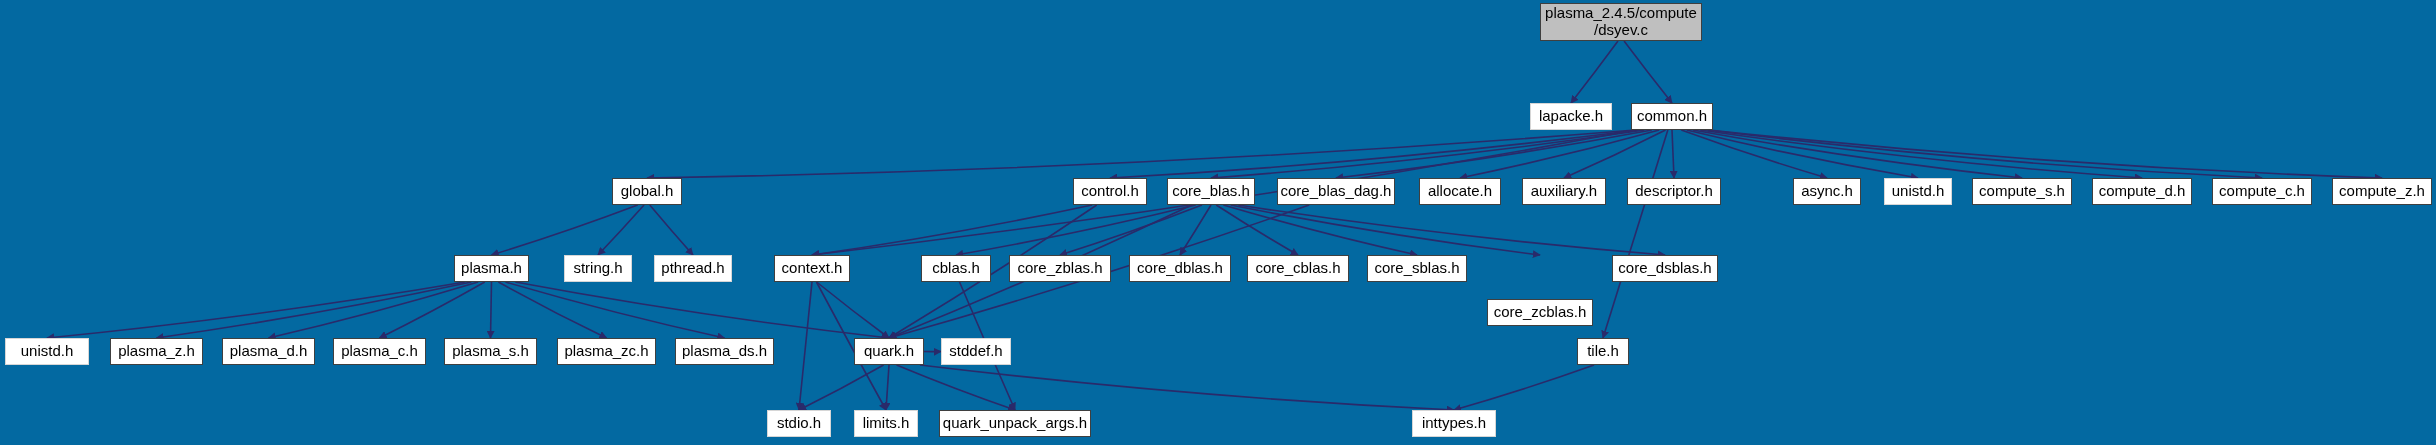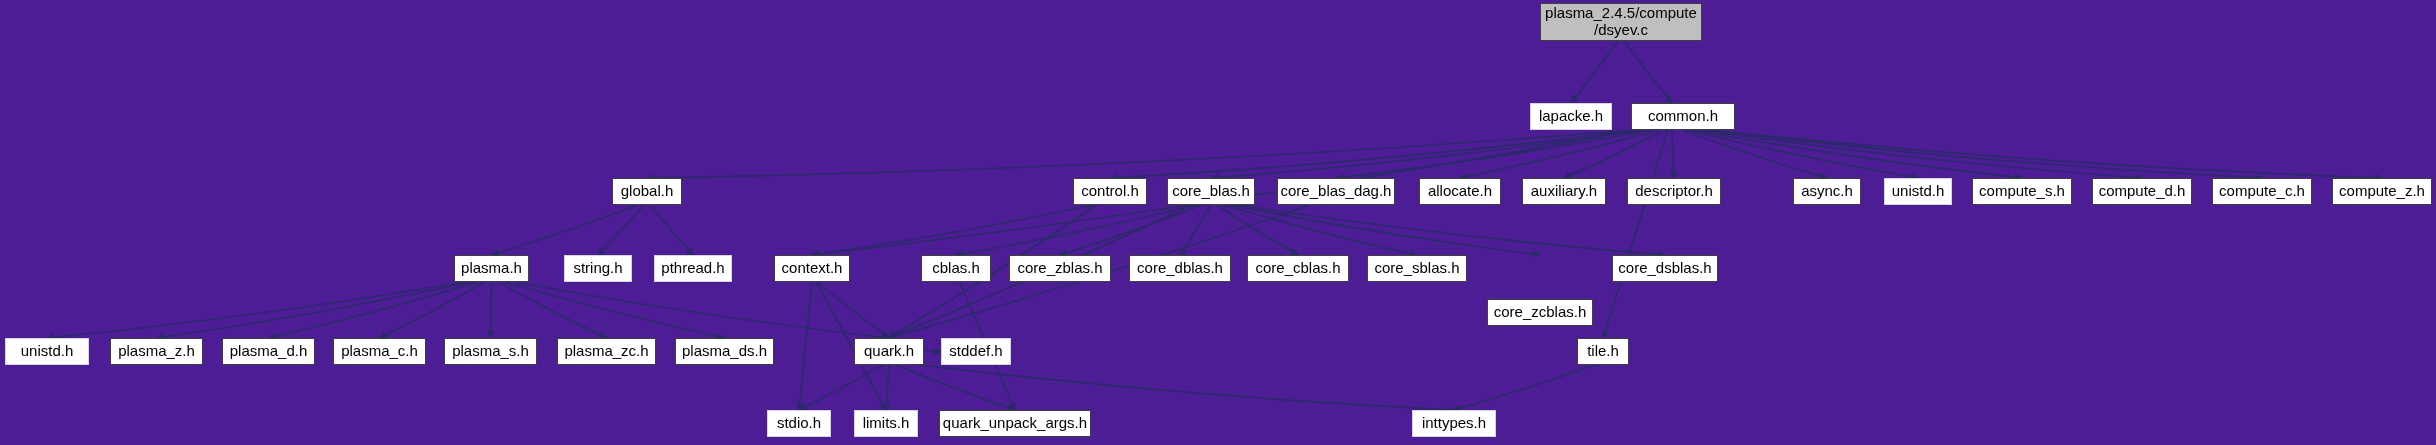--- a/index.html
+++ b/index.html
@@ -1,17 +1,17 @@
 <!DOCTYPE html>
 <html><head>
 <meta charset="utf-8">
 <style>
   html,body{margin:0;padding:0;background:#ffffff;}
   #canvas{position:relative;width:2436px;height:445px;overflow:hidden;
-          font-family:"Liberation Sans","DejaVu Sans",sans-serif;background:#4c1d95;}
+          font-family:"Liberation Sans","DejaVu Sans",sans-serif;background:#0369a1;}
   #edges{position:absolute;left:0;top:0;width:2436px;height:445px;}
   .node{position:absolute;box-sizing:border-box;display:flex;align-items:center;
         justify-content:center;text-align:center;background:#ffffff;
         font-size:15px;color:#000;line-height:1.12;white-space:pre-line;}
   .node.solid{border:1.6px solid #3f3f3f;}
   .node.light{border:1.6px solid #d6d6d6;}
   .node.root{border:1.6px solid #3f3f3f;background:#bfbfbf;}
 </style>
 </head>
 <body>
@@ -72,21 +72,21 @@
         <path d="M 896.56 365 Q 955.78 389.63192 1015 410" marker-end="url(#arrow)" stroke="#2a2a6a"></path>
         <path d="M 920 365 Q 1187 397.112 1454 410" marker-end="url(#arrow)" stroke="#2a2a6a"></path>
         <path d="M 1594.06 365 Q 1524.03 390.02108 1454 410" marker-end="url(#arrow)" stroke="#2a2a6a"></path>
         <path d="M 959.54 282 Q 987.27 346.99828 1015 410" marker-end="url(#arrow)" stroke="#2a2a6a"></path>
       </g>
   </svg>
   <div id="node-layer">
       <div class="node root" style="left: 1540px; top: 3px; width: 162px; height: 38px;">plasma_2.4.5/compute
 /dsyev.c</div>
       <div class="node light" style="left: 1530px; top: 103px; width: 82px; height: 27px;">lapacke.h</div>
-      <div class="node solid" style="left: 1631px; top: 103px; width: 104px; height: 27px; text-align: right;">common.h</div>
+      <div class="node solid" style="left: 1631px; top: 103px; width: 82px; height: 27px; text-align: right;">common.h</div>
       <div class="node solid" style="left: 612px; top: 178px; width: 70px; height: 27px;">global.h</div>
       <div class="node solid" style="left: 1073px; top: 178px; width: 74px; height: 27px;">control.h</div>
       <div class="node solid" style="left: 1167px; top: 178px; width: 88px; height: 27px;">core_blas.h</div>
       <div class="node solid" style="left: 1277px; top: 178px; width: 118px; height: 27px;">core_blas_dag.h</div>
       <div class="node solid" style="left: 1419px; top: 178px; width: 82px; height: 27px;">allocate.h</div>
       <div class="node solid" style="left: 1522px; top: 178px; width: 84px; height: 27px;">auxiliary.h</div>
       <div class="node solid" style="left: 1627px; top: 178px; width: 94px; height: 27px;">descriptor.h</div>
       <div class="node solid" style="left: 1793px; top: 178px; width: 68px; height: 27px;">async.h</div>
       <div class="node light" style="left: 1884px; top: 178px; width: 68px; height: 27px;">unistd.h</div>
       <div class="node solid" style="left: 1972px; top: 178px; width: 100px; height: 27px;">compute_s.h</div>

